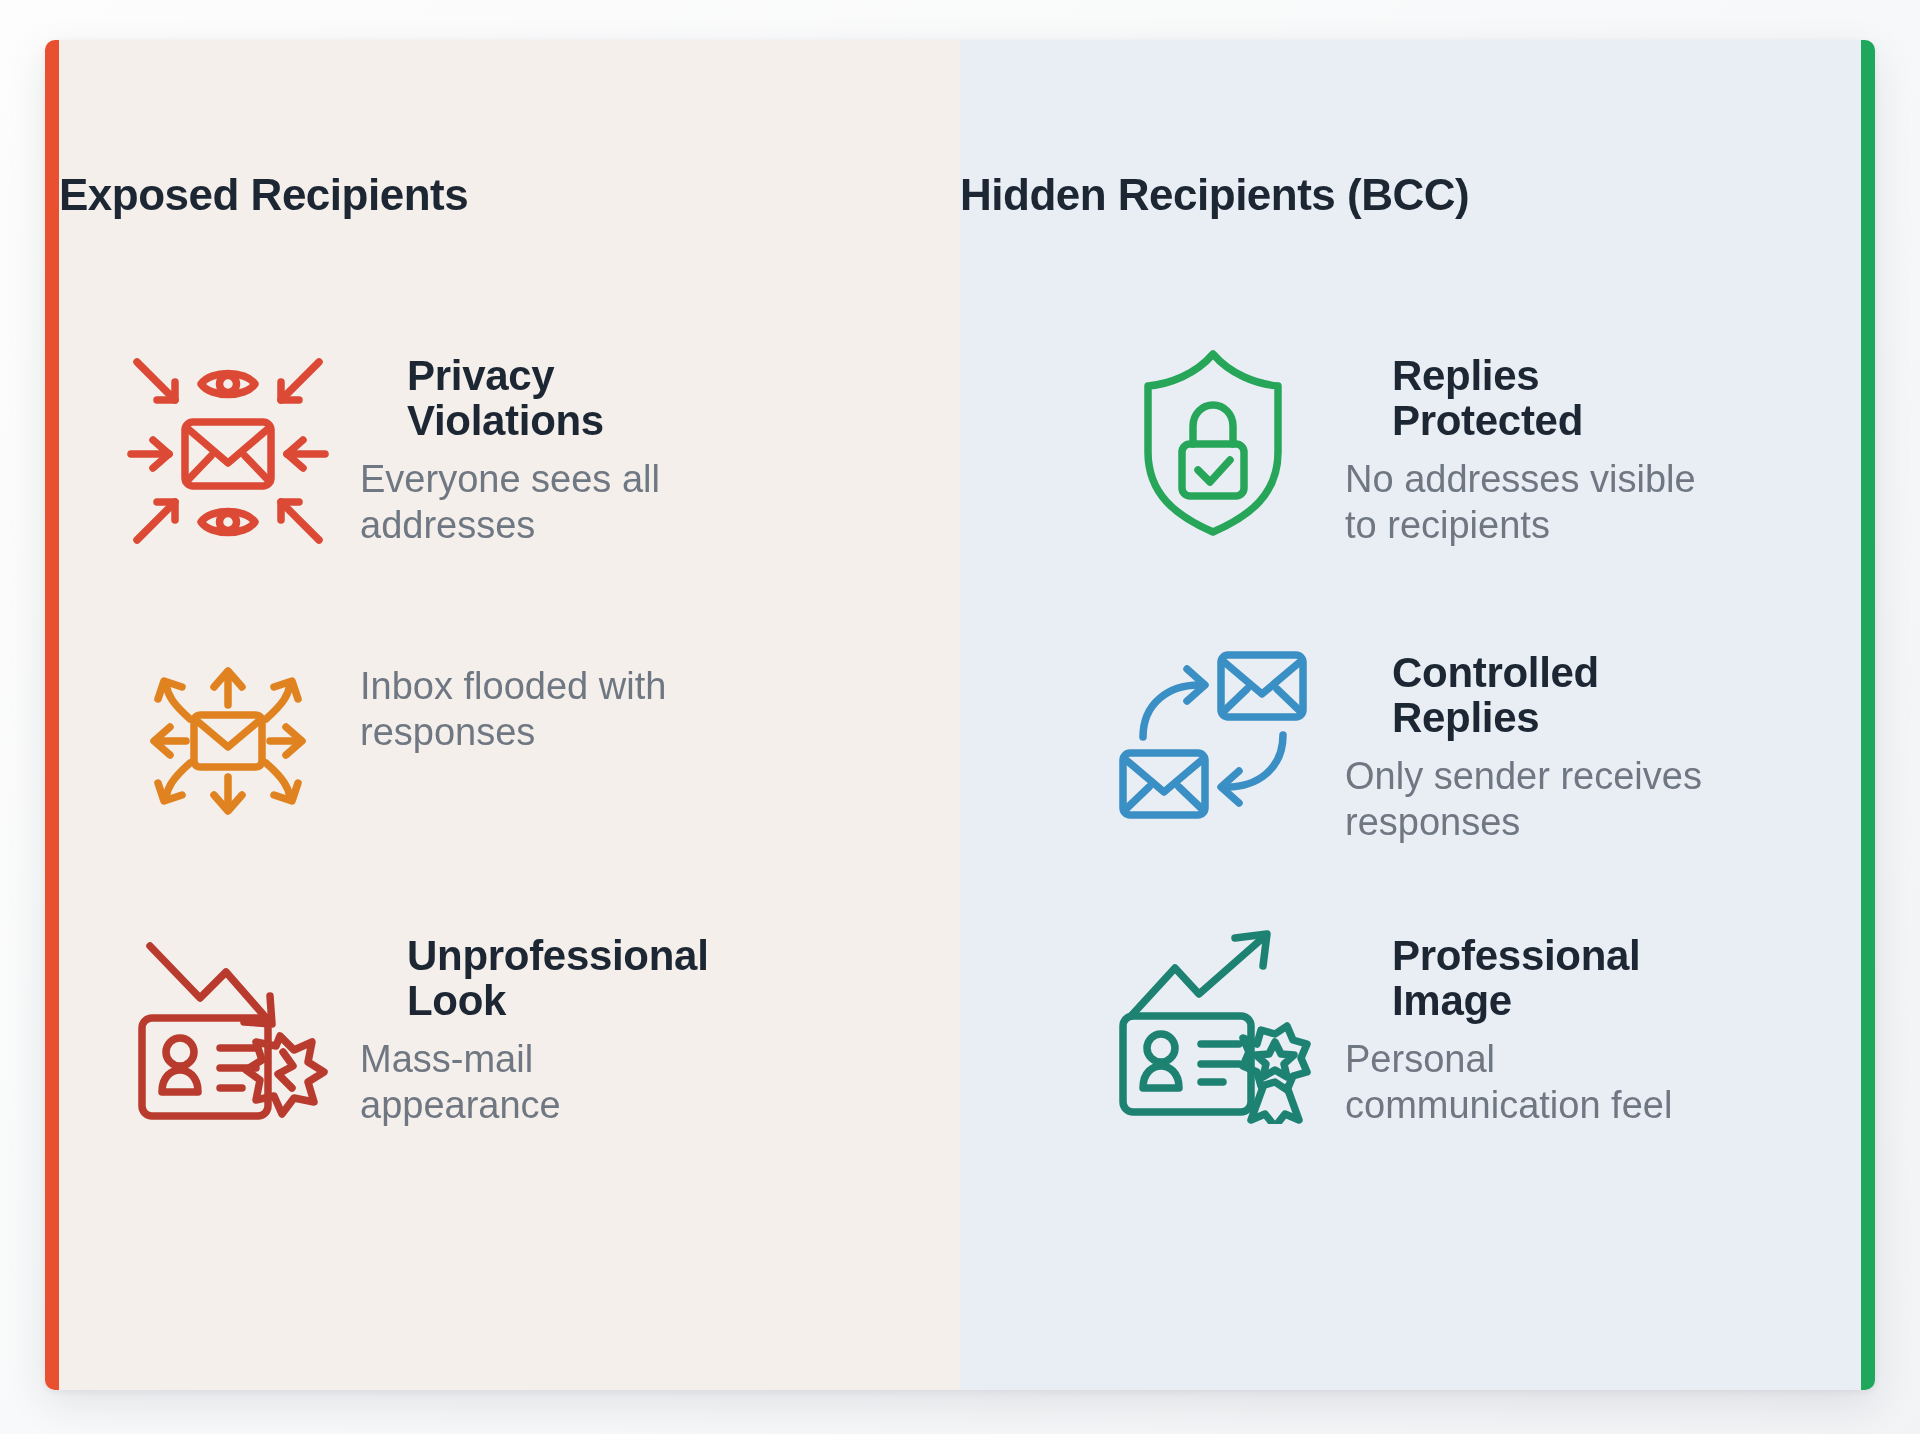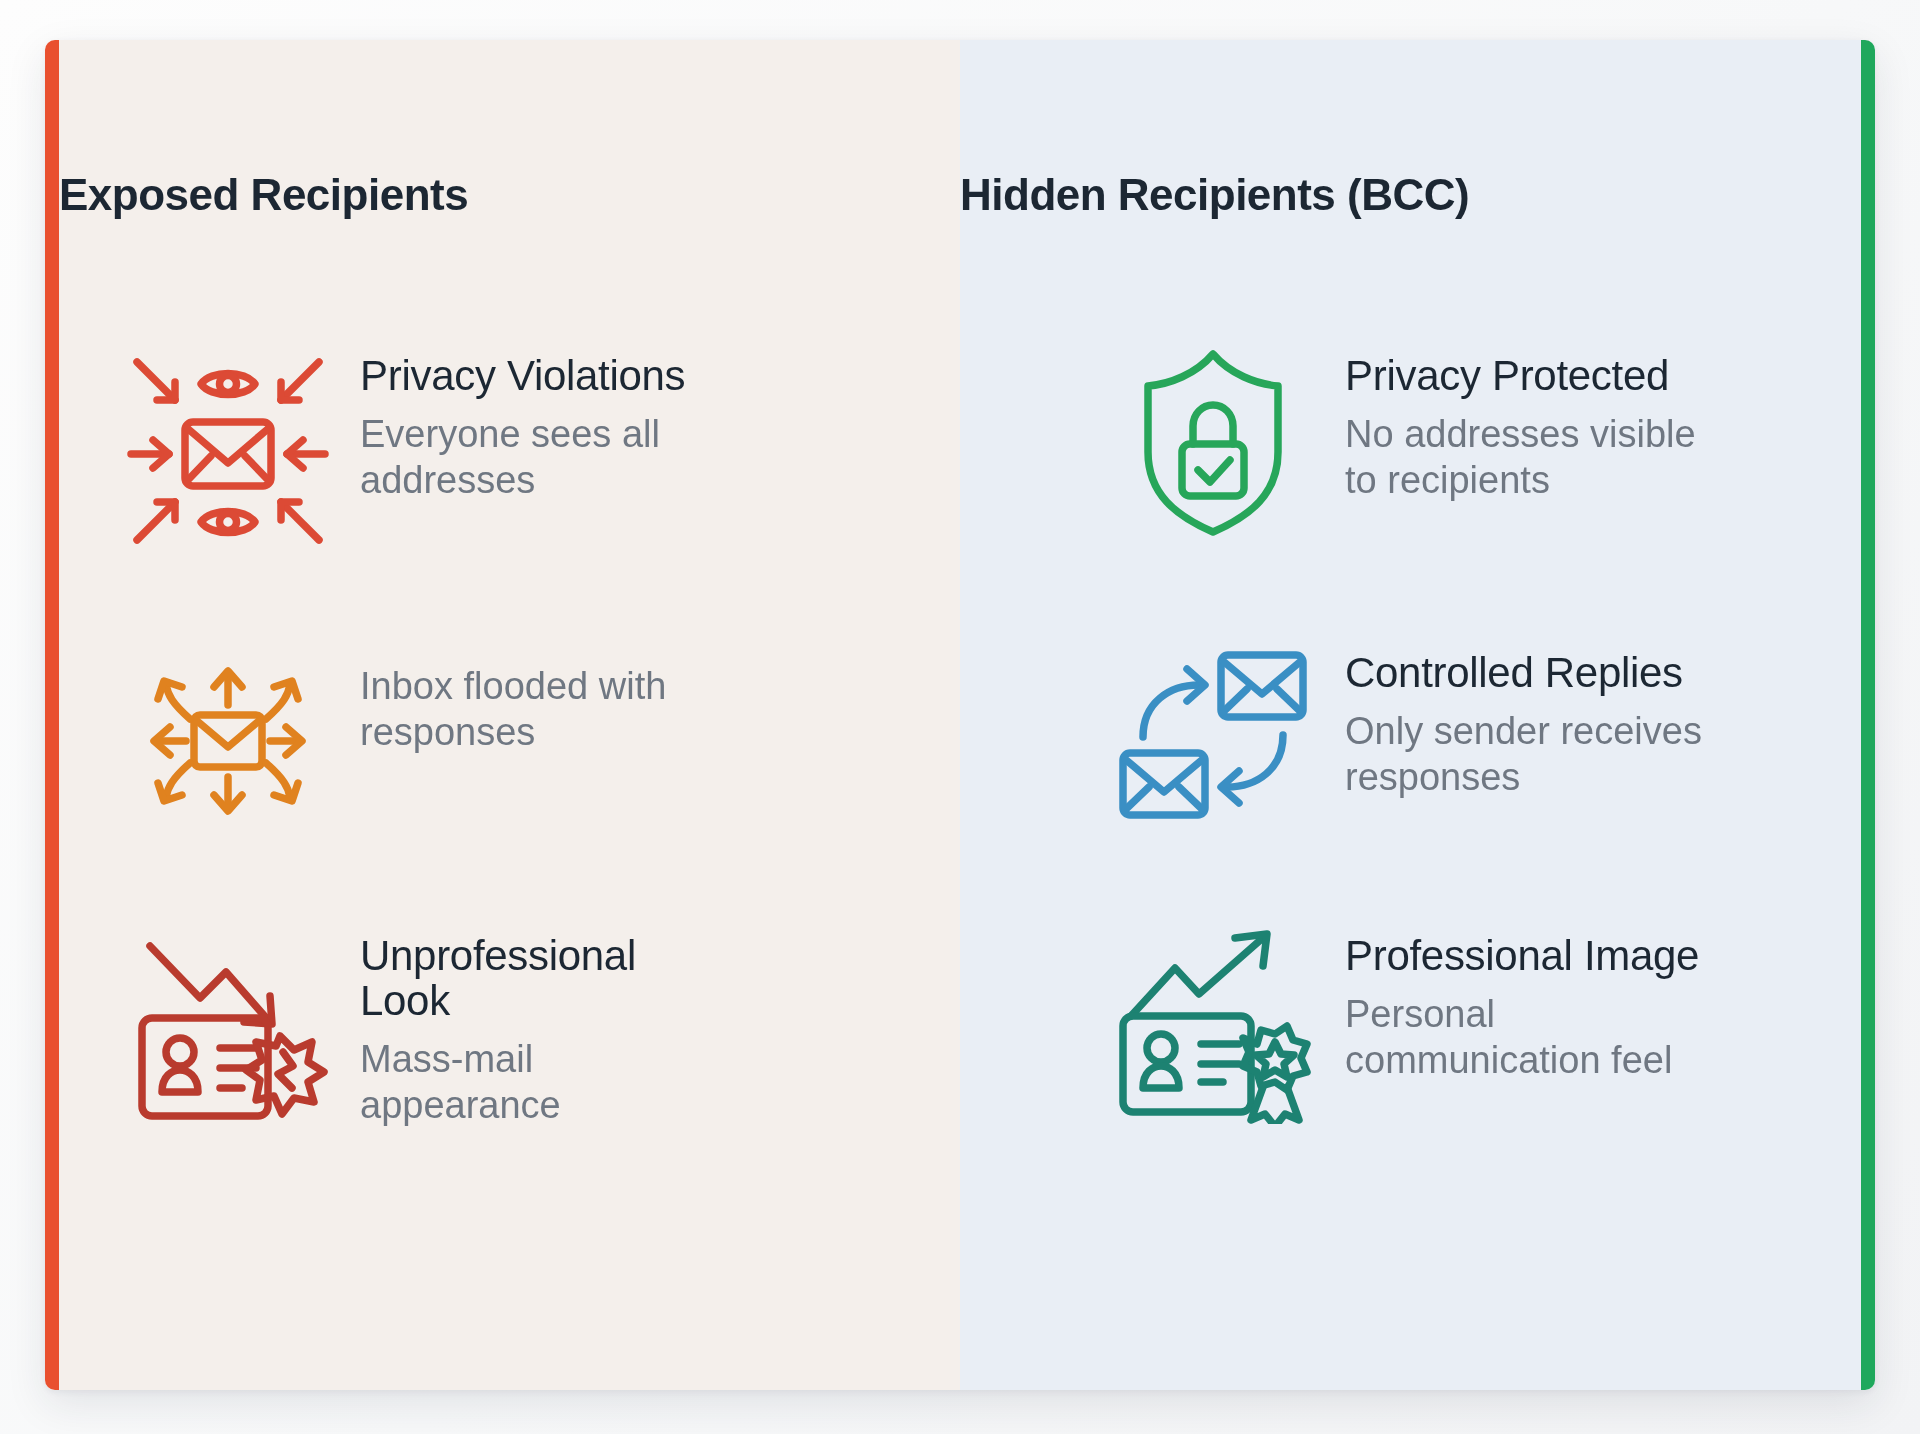--- a/index.html
+++ b/index.html
@@ -96,24 +96,25 @@
 
   .texts {
     flex: 1 1 auto;
     padding-top: 14px;
     padding-right: 30px;
     max-width: 400px;
   }
 
   .feat-title {
     font-size: 42px;
-    font-weight: 400;
+    font-weight: 700;
     color: #1c2733;
     line-height: 1.07;
     letter-spacing: -0.3px;
+    margin-left: 47px;
   }
 
   .feat-desc {
     margin-top: 12px;
     font-size: 38px;
     font-weight: 400;
     color: #6f7782;
     line-height: 1.22;
   }
 </style>
@@ -259,21 +260,21 @@
 
                 <path d="M55 100 L55 82 C55 70 64 61 75 61 C86 61 95 70 95 82 L95 100"></path>
 
                 <rect x="44" y="100" width="62" height="52" rx="8"></rect>
 
                 <path d="M60 126 L72 138 L92 116"></path>
               </g>
             </svg>
           </div>
           <div class="texts">
-            <div class="feat-title">Privacy Protected</div>
+            <div class="feat-title">Replies Protected</div>
             <div class="feat-desc">No addresses visible to recipients</div>
           </div>
         </div>
 
         <div class="row r1">
           <div class="icon-wrap">
             <svg width="200" height="190" viewBox="0 0 200 190">
               <g fill="none" stroke="#3a8fc4" stroke-width="7.5" stroke-linecap="round" stroke-linejoin="round">
 
                 <rect x="108" y="14" width="82" height="62" rx="7"></rect>

